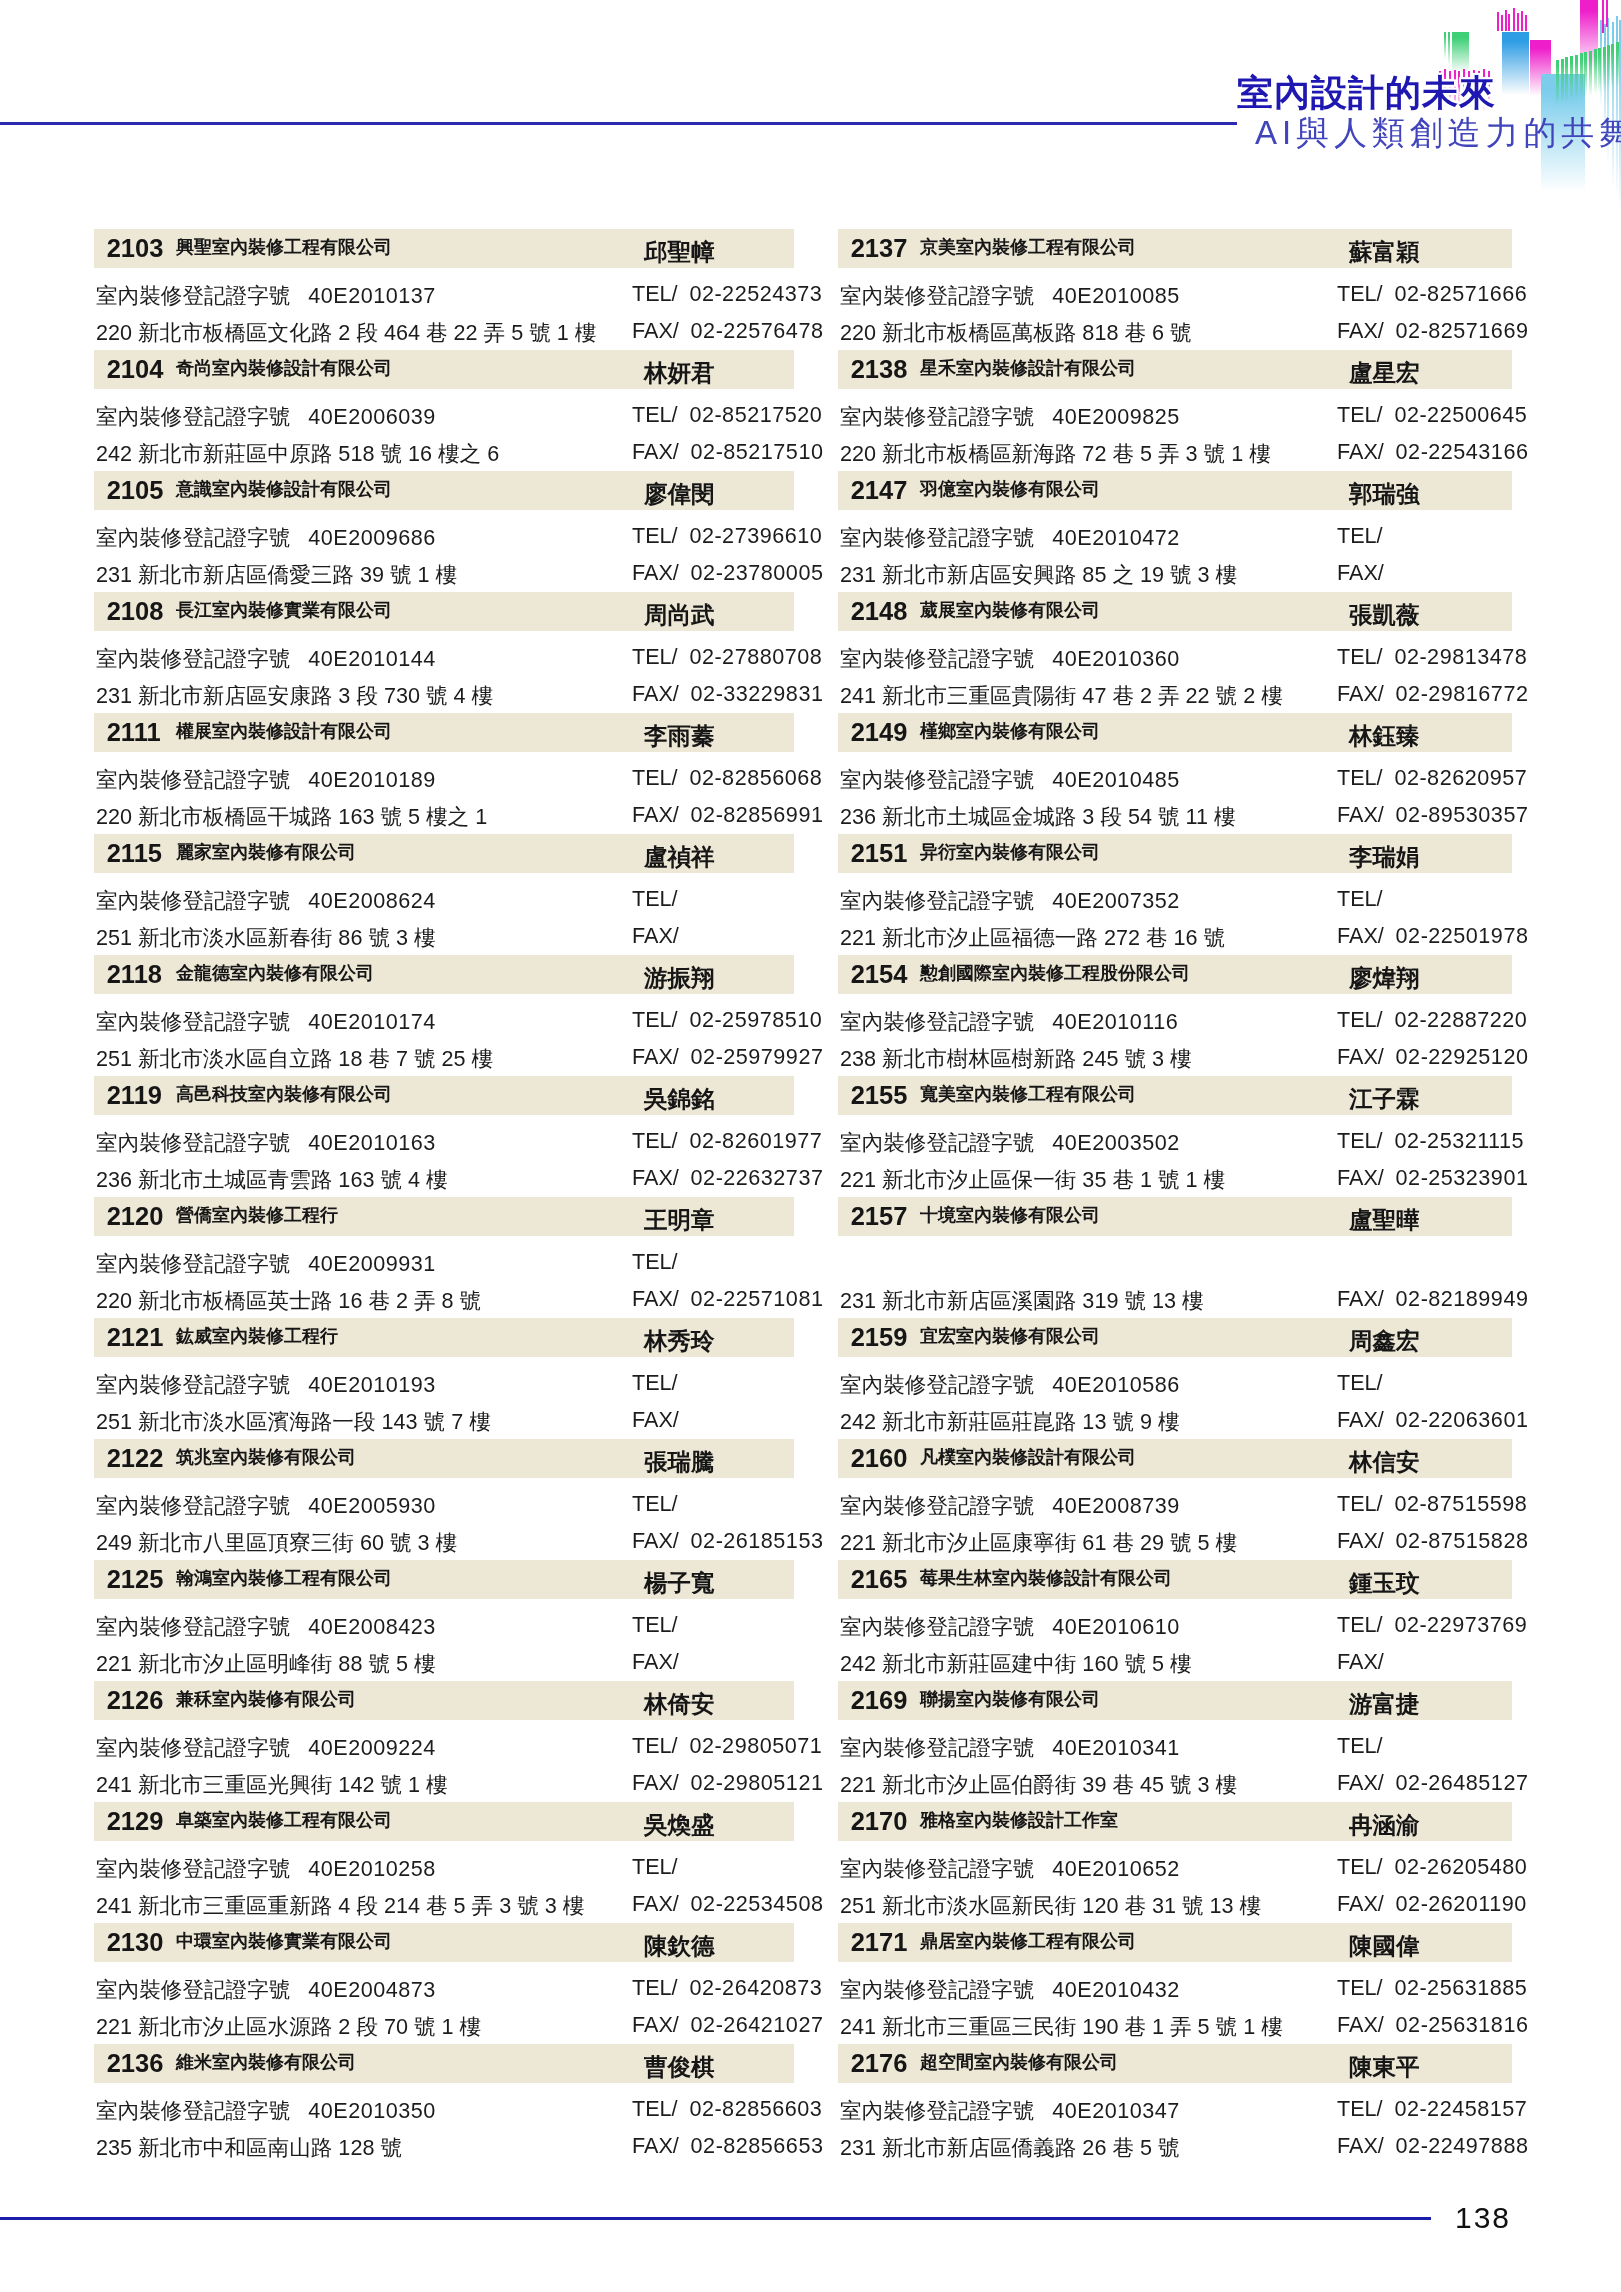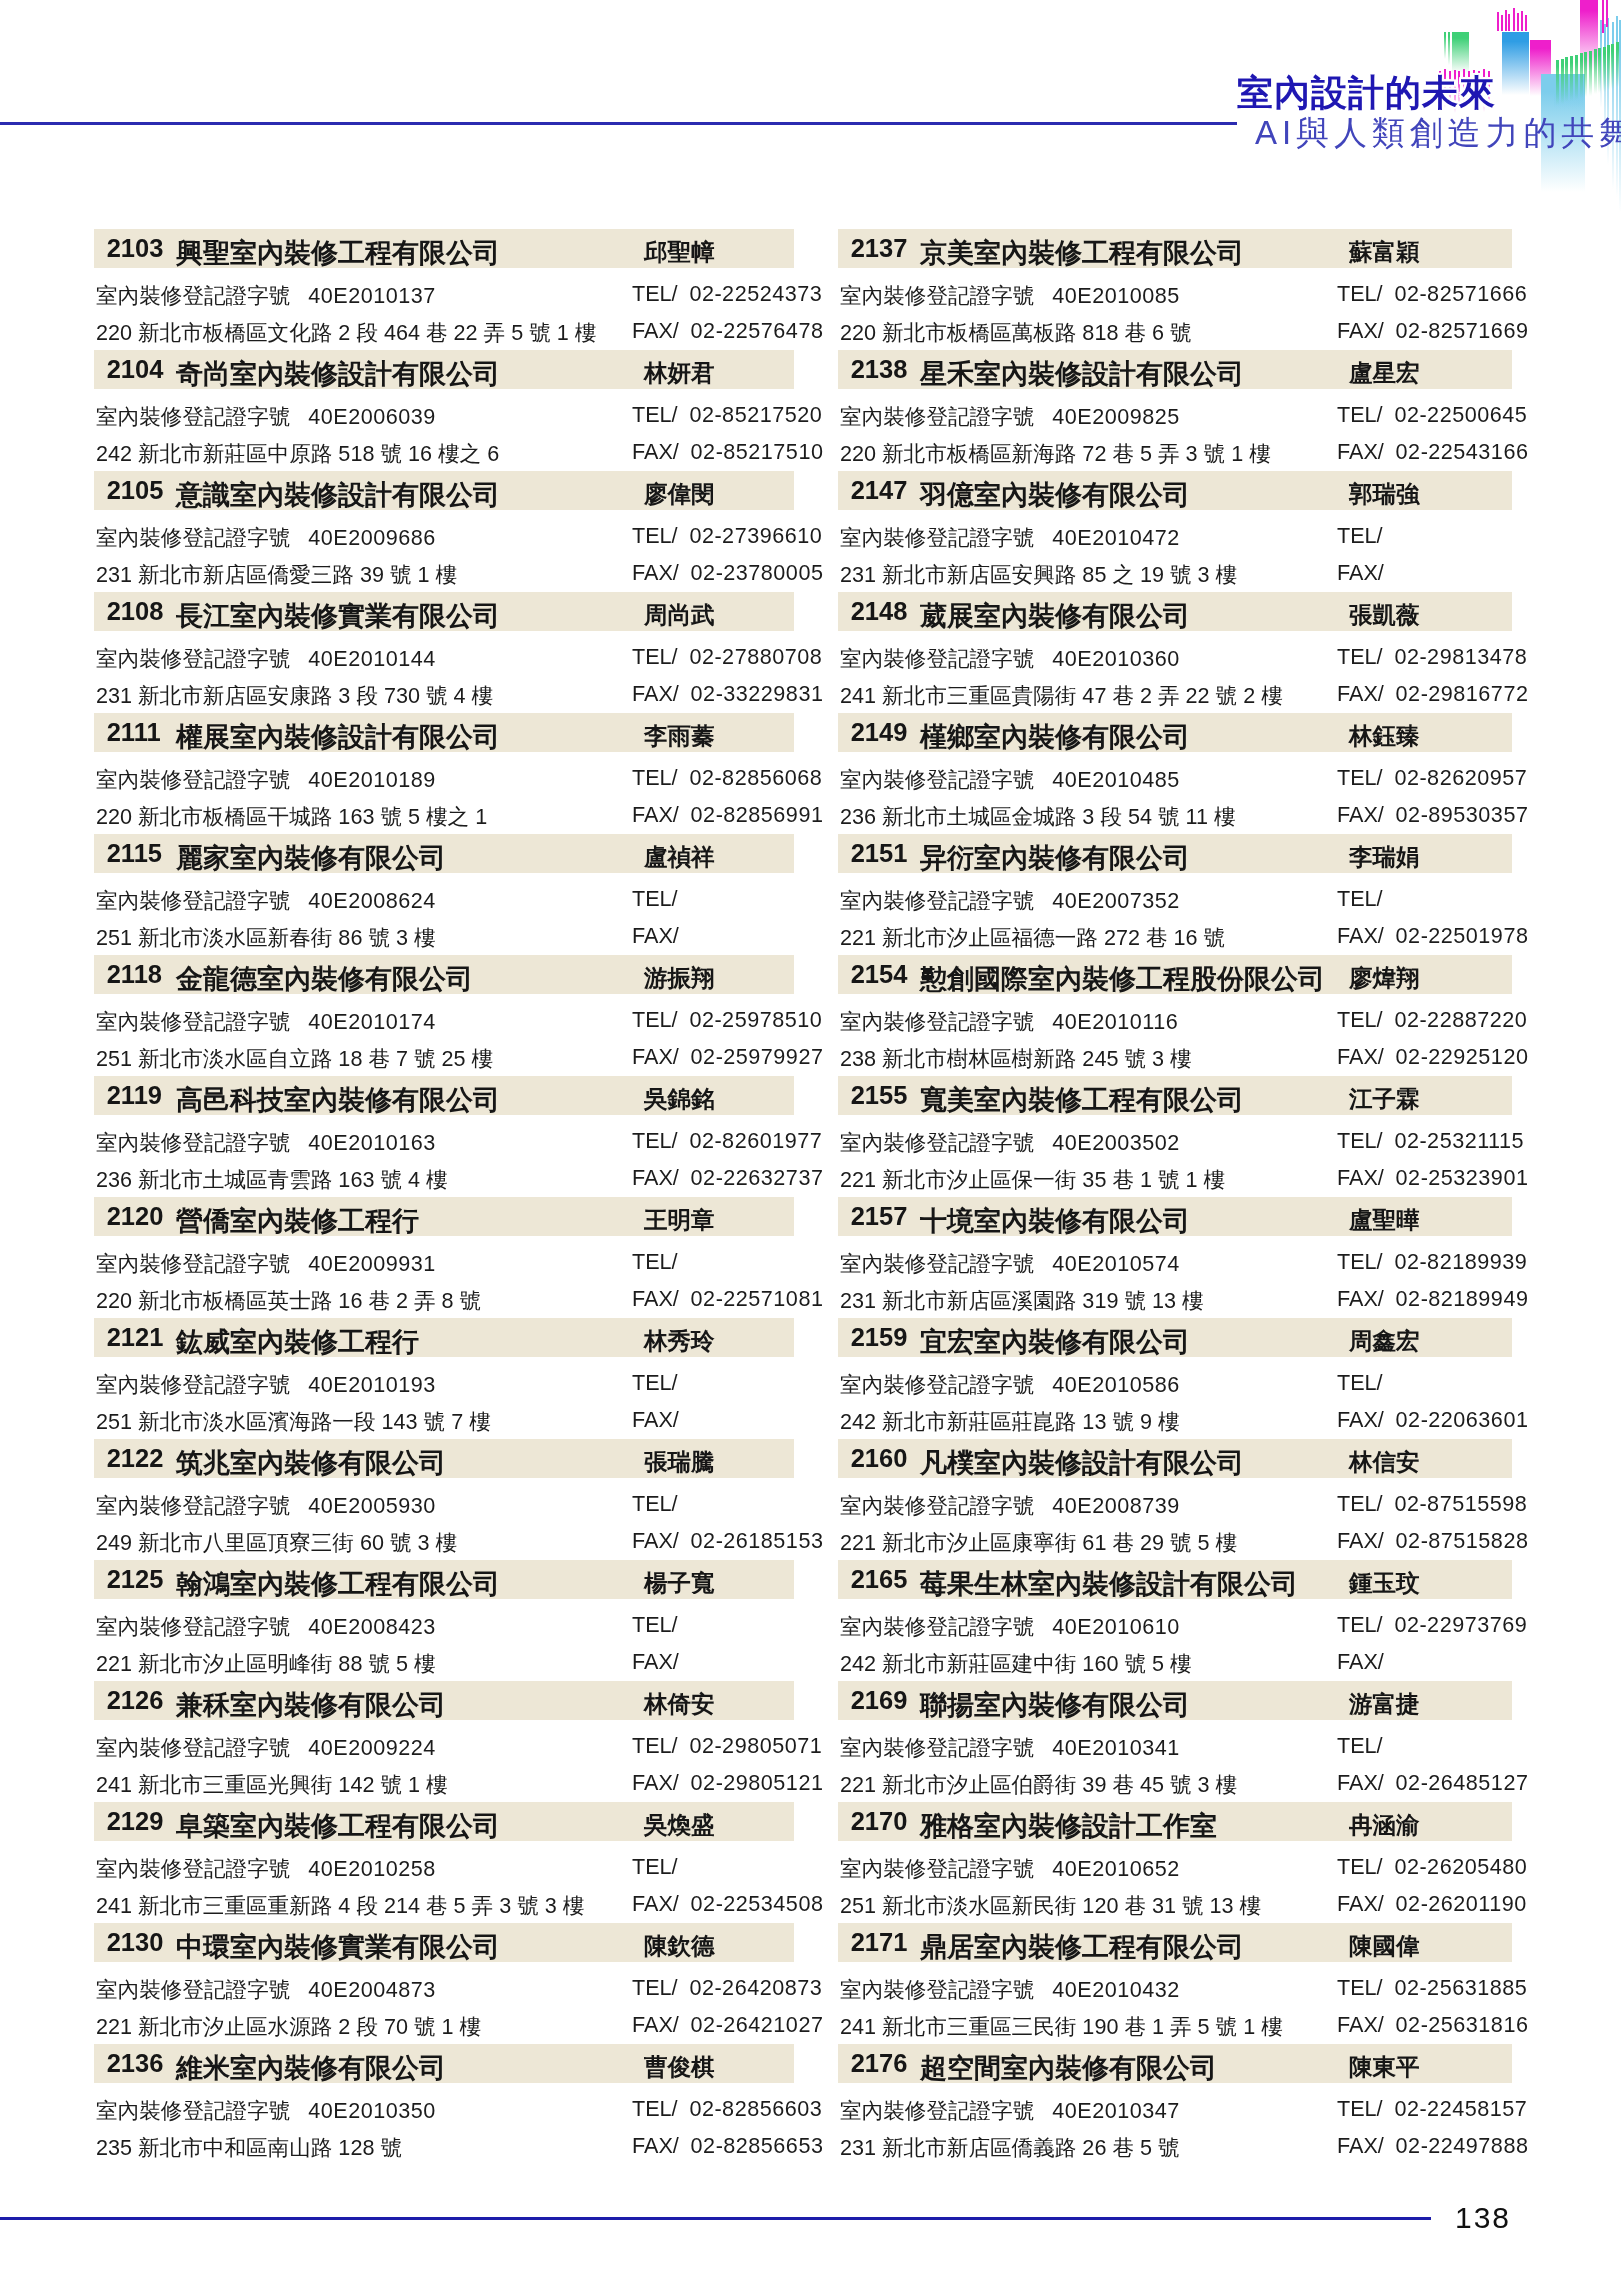--- a/index.html
+++ b/index.html
@@ -21,21 +21,21 @@
   }
   .deco{position:absolute;left:0;top:0;width:1621px;height:240px;z-index:1;}
   .deco div{position:absolute;}
   
   .column{position:absolute;top:229px;}
   .column-left{left:94px;width:700px;--sub:536px;}
   .column-right{left:838px;width:674px;--sub:497px;}
   .entry{position:relative;height:121px;}
   .entry-band{position:absolute;left:0;top:0;right:0;height:39px;background:#EDE7D6;}
   .entry-no{position:absolute;left:12.7px;top:4.9px;font-size:25.5px;font-weight:bold;color:#161616;}
-  .entry-name{position:absolute;left:82px;top:5.9px;font-size:27px;font-weight:bold;color:#161616;white-space:nowrap;}
+  .entry-name{position:absolute;left:82px;top:5.9px;font-size:18px;font-weight:bold;color:#161616;white-space:nowrap;}
   .entry-contact{position:absolute;left:var(--sub);top:6.9px;font-size:23.5px;font-weight:bold;color:#161616;white-space:nowrap;margin-left:14px;}
   .line{position:absolute;left:2px;right:0;font-size:21.6px;color:#1c1c1c;white-space:nowrap;}
   .reg-line{top:52px;}
   .addr-line{top:89px;}
   .cell-right{position:absolute;left:var(--sub);top:0;}
   .lbl{display:inline-block;}
   .val{display:inline-block;margin-left:11.8px;letter-spacing:0.5px;}
   .regval{display:inline-block;margin-left:18px;letter-spacing:0.5px;}
   
   .footer-rule{position:absolute;left:0;top:2217px;width:1431px;height:2.9px;background:#1c1caa;}
@@ -460,24 +460,20 @@
       <span>221 新北市汐止區保一街 35 巷 1 號 1 樓</span>
       <span class="cell-right"><span class="lbl">FAX/</span><span class="val">02-25323901</span></span>
     </div>
   </div>
 
   <div class="entry">
     <div class="entry-band"></div>
     <span class="entry-no">2157</span>
     <span class="entry-name">十境室內裝修有限公司</span>
     <span class="entry-contact">盧聖曄</span>
-    <div class="line reg-line">
-      <span class="lbl">室內裝修登記證字號</span><span class="regval">40E2010574</span>
-      <span class="cell-right"><span class="lbl">TEL/</span><span class="val">02-82189939</span></span>
-    </div>
     <div class="line addr-line">
       <span>231 新北市新店區溪園路 319 號 13 樓</span>
       <span class="cell-right"><span class="lbl">FAX/</span><span class="val">02-82189949</span></span>
     </div>
   </div>
 
   <div class="entry">
     <div class="entry-band"></div>
     <span class="entry-no">2159</span>
     <span class="entry-name">宜宏室內裝修有限公司</span>

